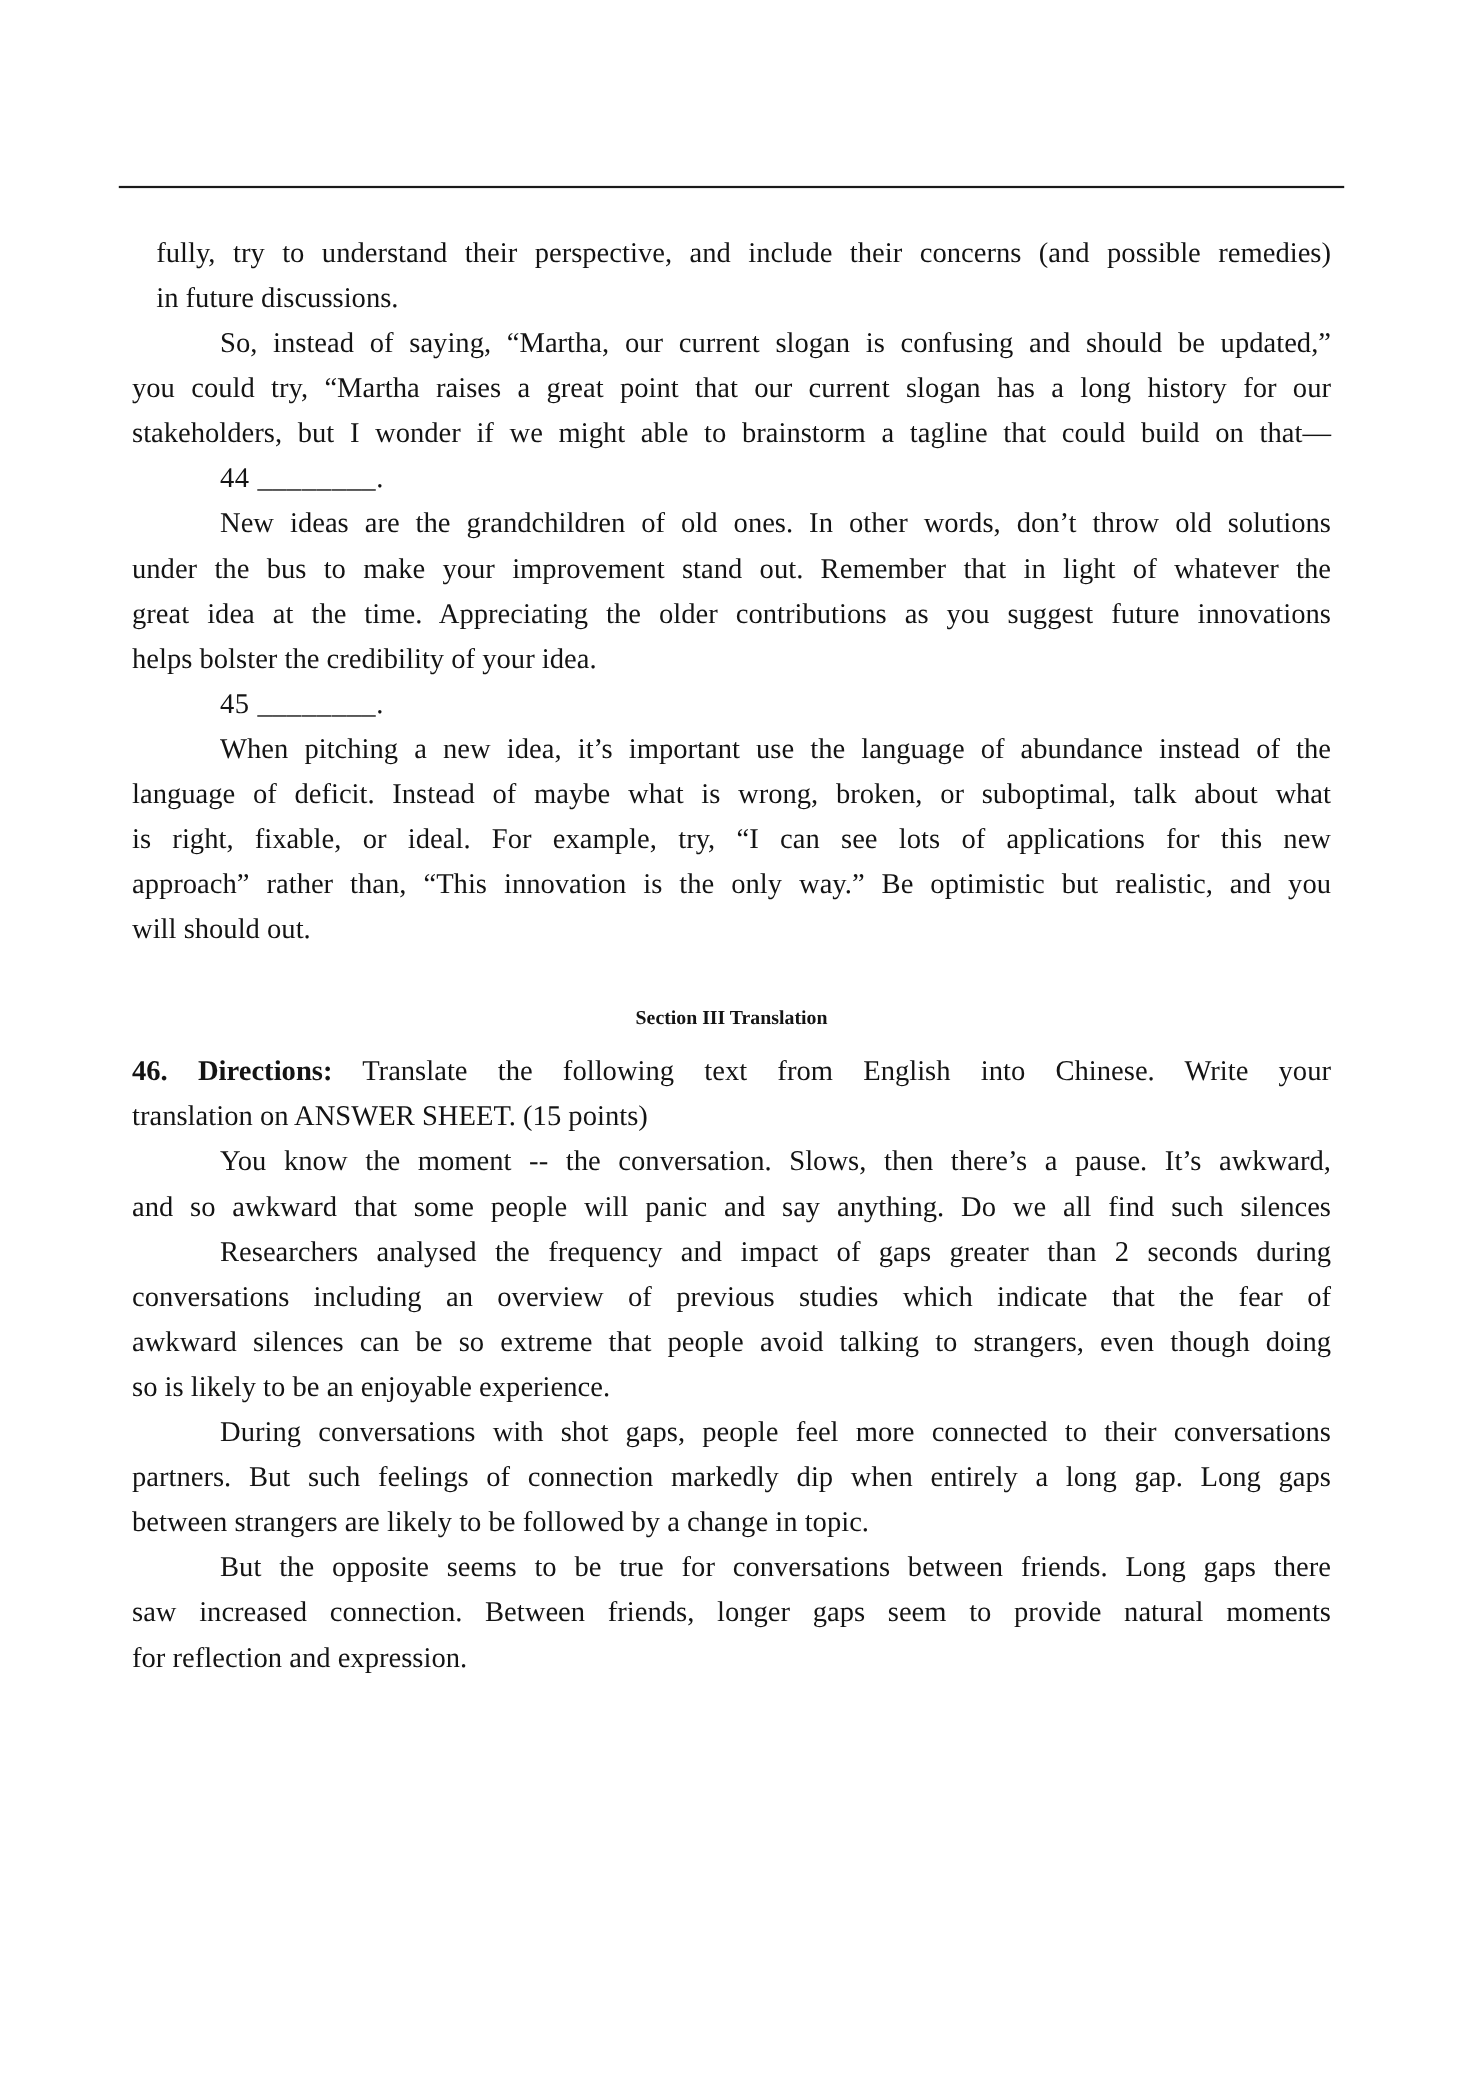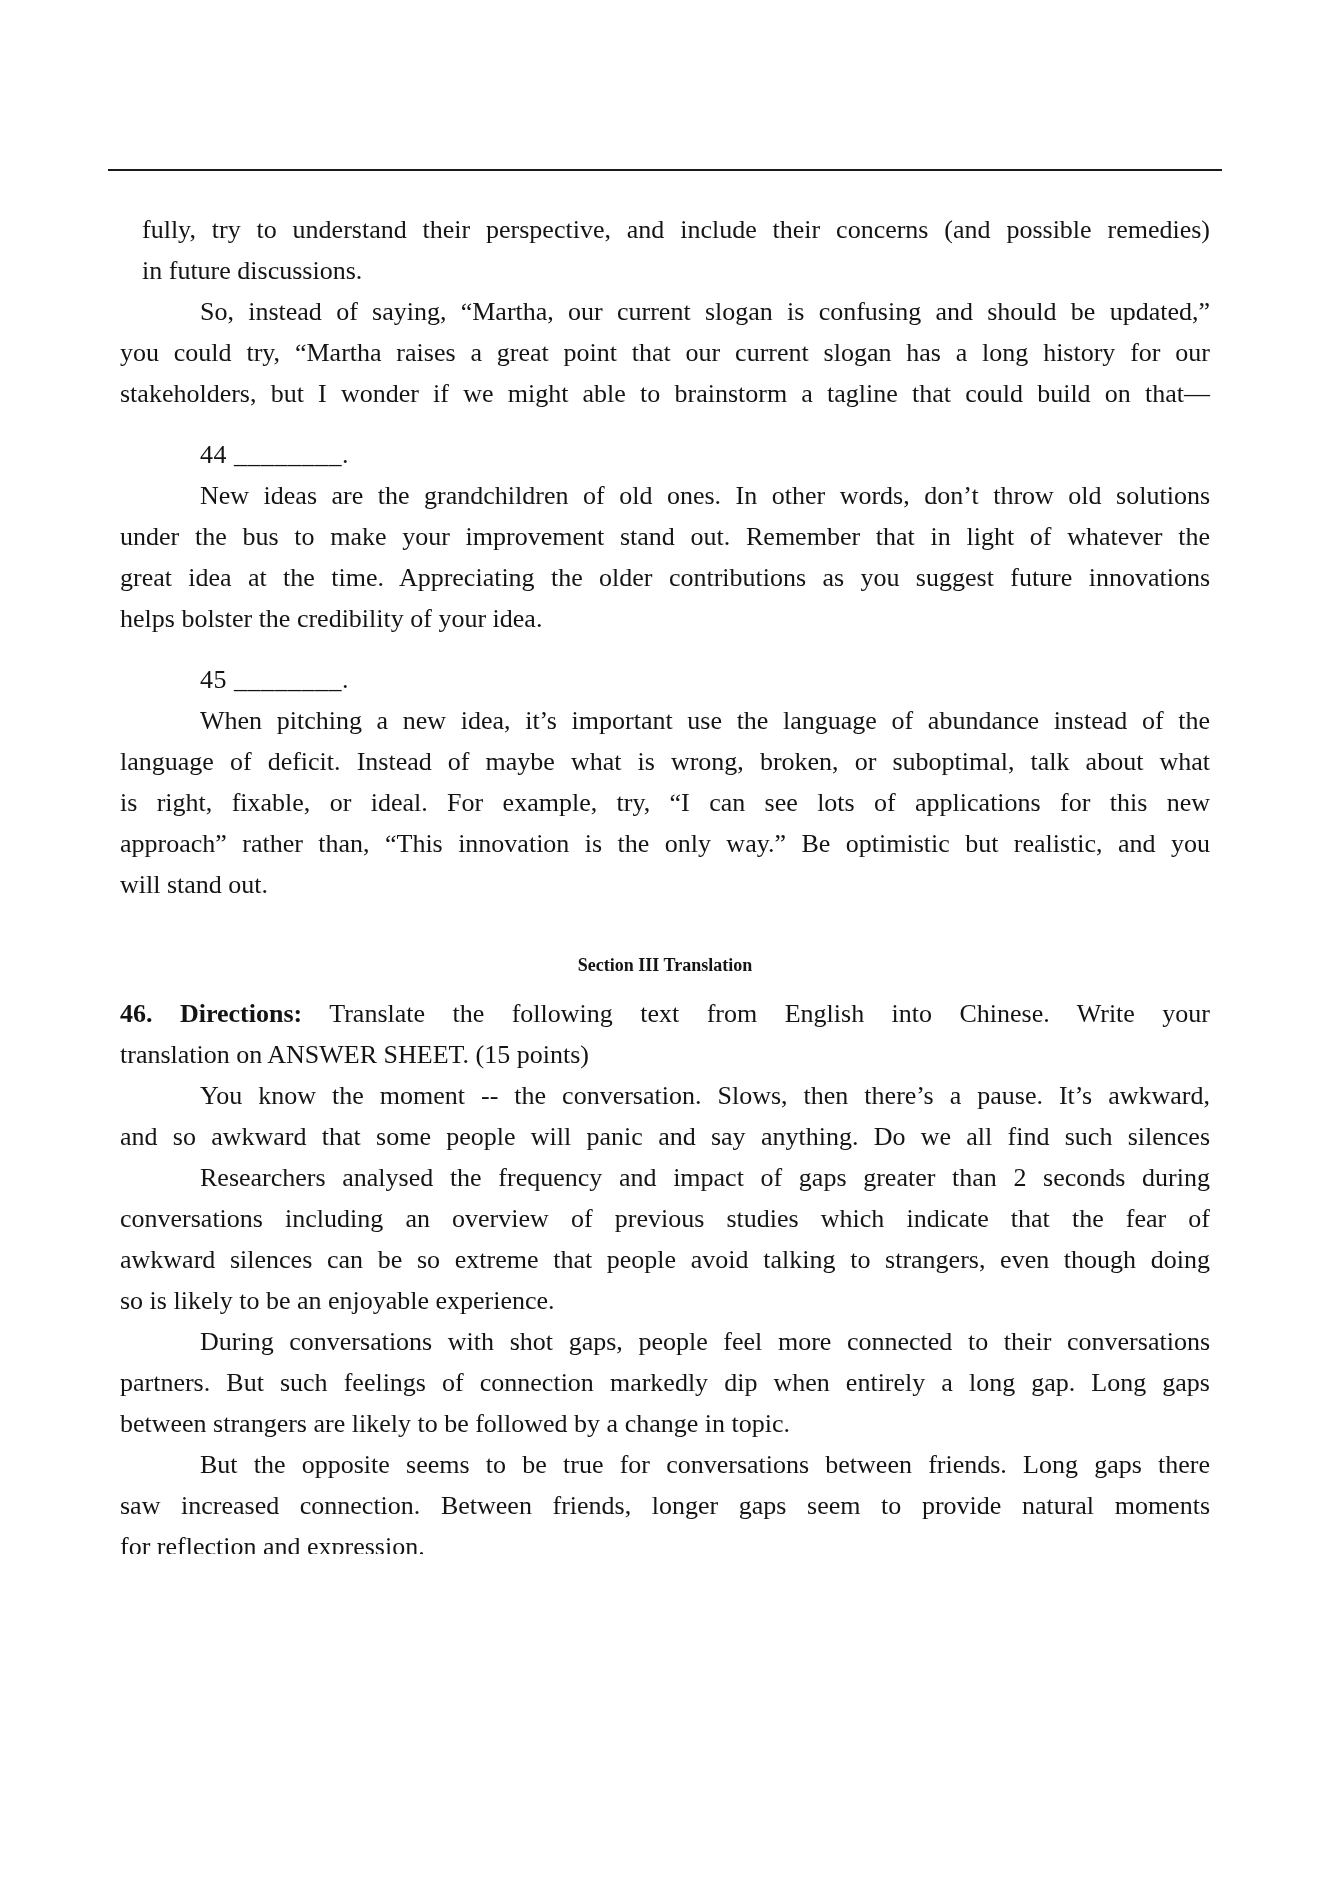--- a/index.html
+++ b/index.html
@@ -41,21 +41,20 @@
   }
   .line.last {
     text-align-last: left;
   }
   .line.indent { text-indent: 80px; }
   .blank-line {
     text-align: right;
     text-align-last: left;
     text-indent: 80px;
     letter-spacing: 0.5px;
-    margin-top: 20px;
   }
   .bold { font-weight: bold; }
   .section-heading {
     margin-top: 40px;
     margin-bottom: 7px;
     text-align: center;
     text-align-last: center;
     font-weight: bold;
     font-size: 18px;
     line-height: 41px;
@@ -89,21 +88,21 @@
         <div class="line">under the bus to make your improvement stand out. Remember that in light of whatever the</div>
         <div class="line">great idea at the time. Appreciating the older contributions as you suggest future innovations</div>
         <div class="line last">helps bolster the credibility of your idea.</div>
       </div>
       <div class="line blank-line">45 ________.</div>
       <div class="paragraph">
         <div class="line indent">When pitching a new idea, it’s important use the language of abundance instead of the</div>
         <div class="line">language of deficit. Instead of maybe what is wrong, broken, or suboptimal, talk about what</div>
         <div class="line">is right, fixable, or ideal. For example, try, “I can see lots of applications for this new</div>
         <div class="line">approach” rather than, “This innovation is the only way.” Be optimistic but realistic, and you</div>
-        <div class="line last">will stand out.</div>
+        <div class="line last">will should out.</div>
       </div>
       <div class="section-heading">Section III Translation</div>
       <div class="paragraph">
         <div class="line"><span class="bold">46. Directions:</span> Translate the following text from English into Chinese. Write your</div>
         <div class="line last">translation on ANSWER SHEET. (15 points)</div>
       </div>
       <div class="paragraph">
         <div class="line indent">You know the moment -- the conversation. Slows, then there’s a pause. It’s awkward,</div>
         <div class="line">and so awkward that some people will panic and say anything. Do we all find such silences</div>
       </div>

